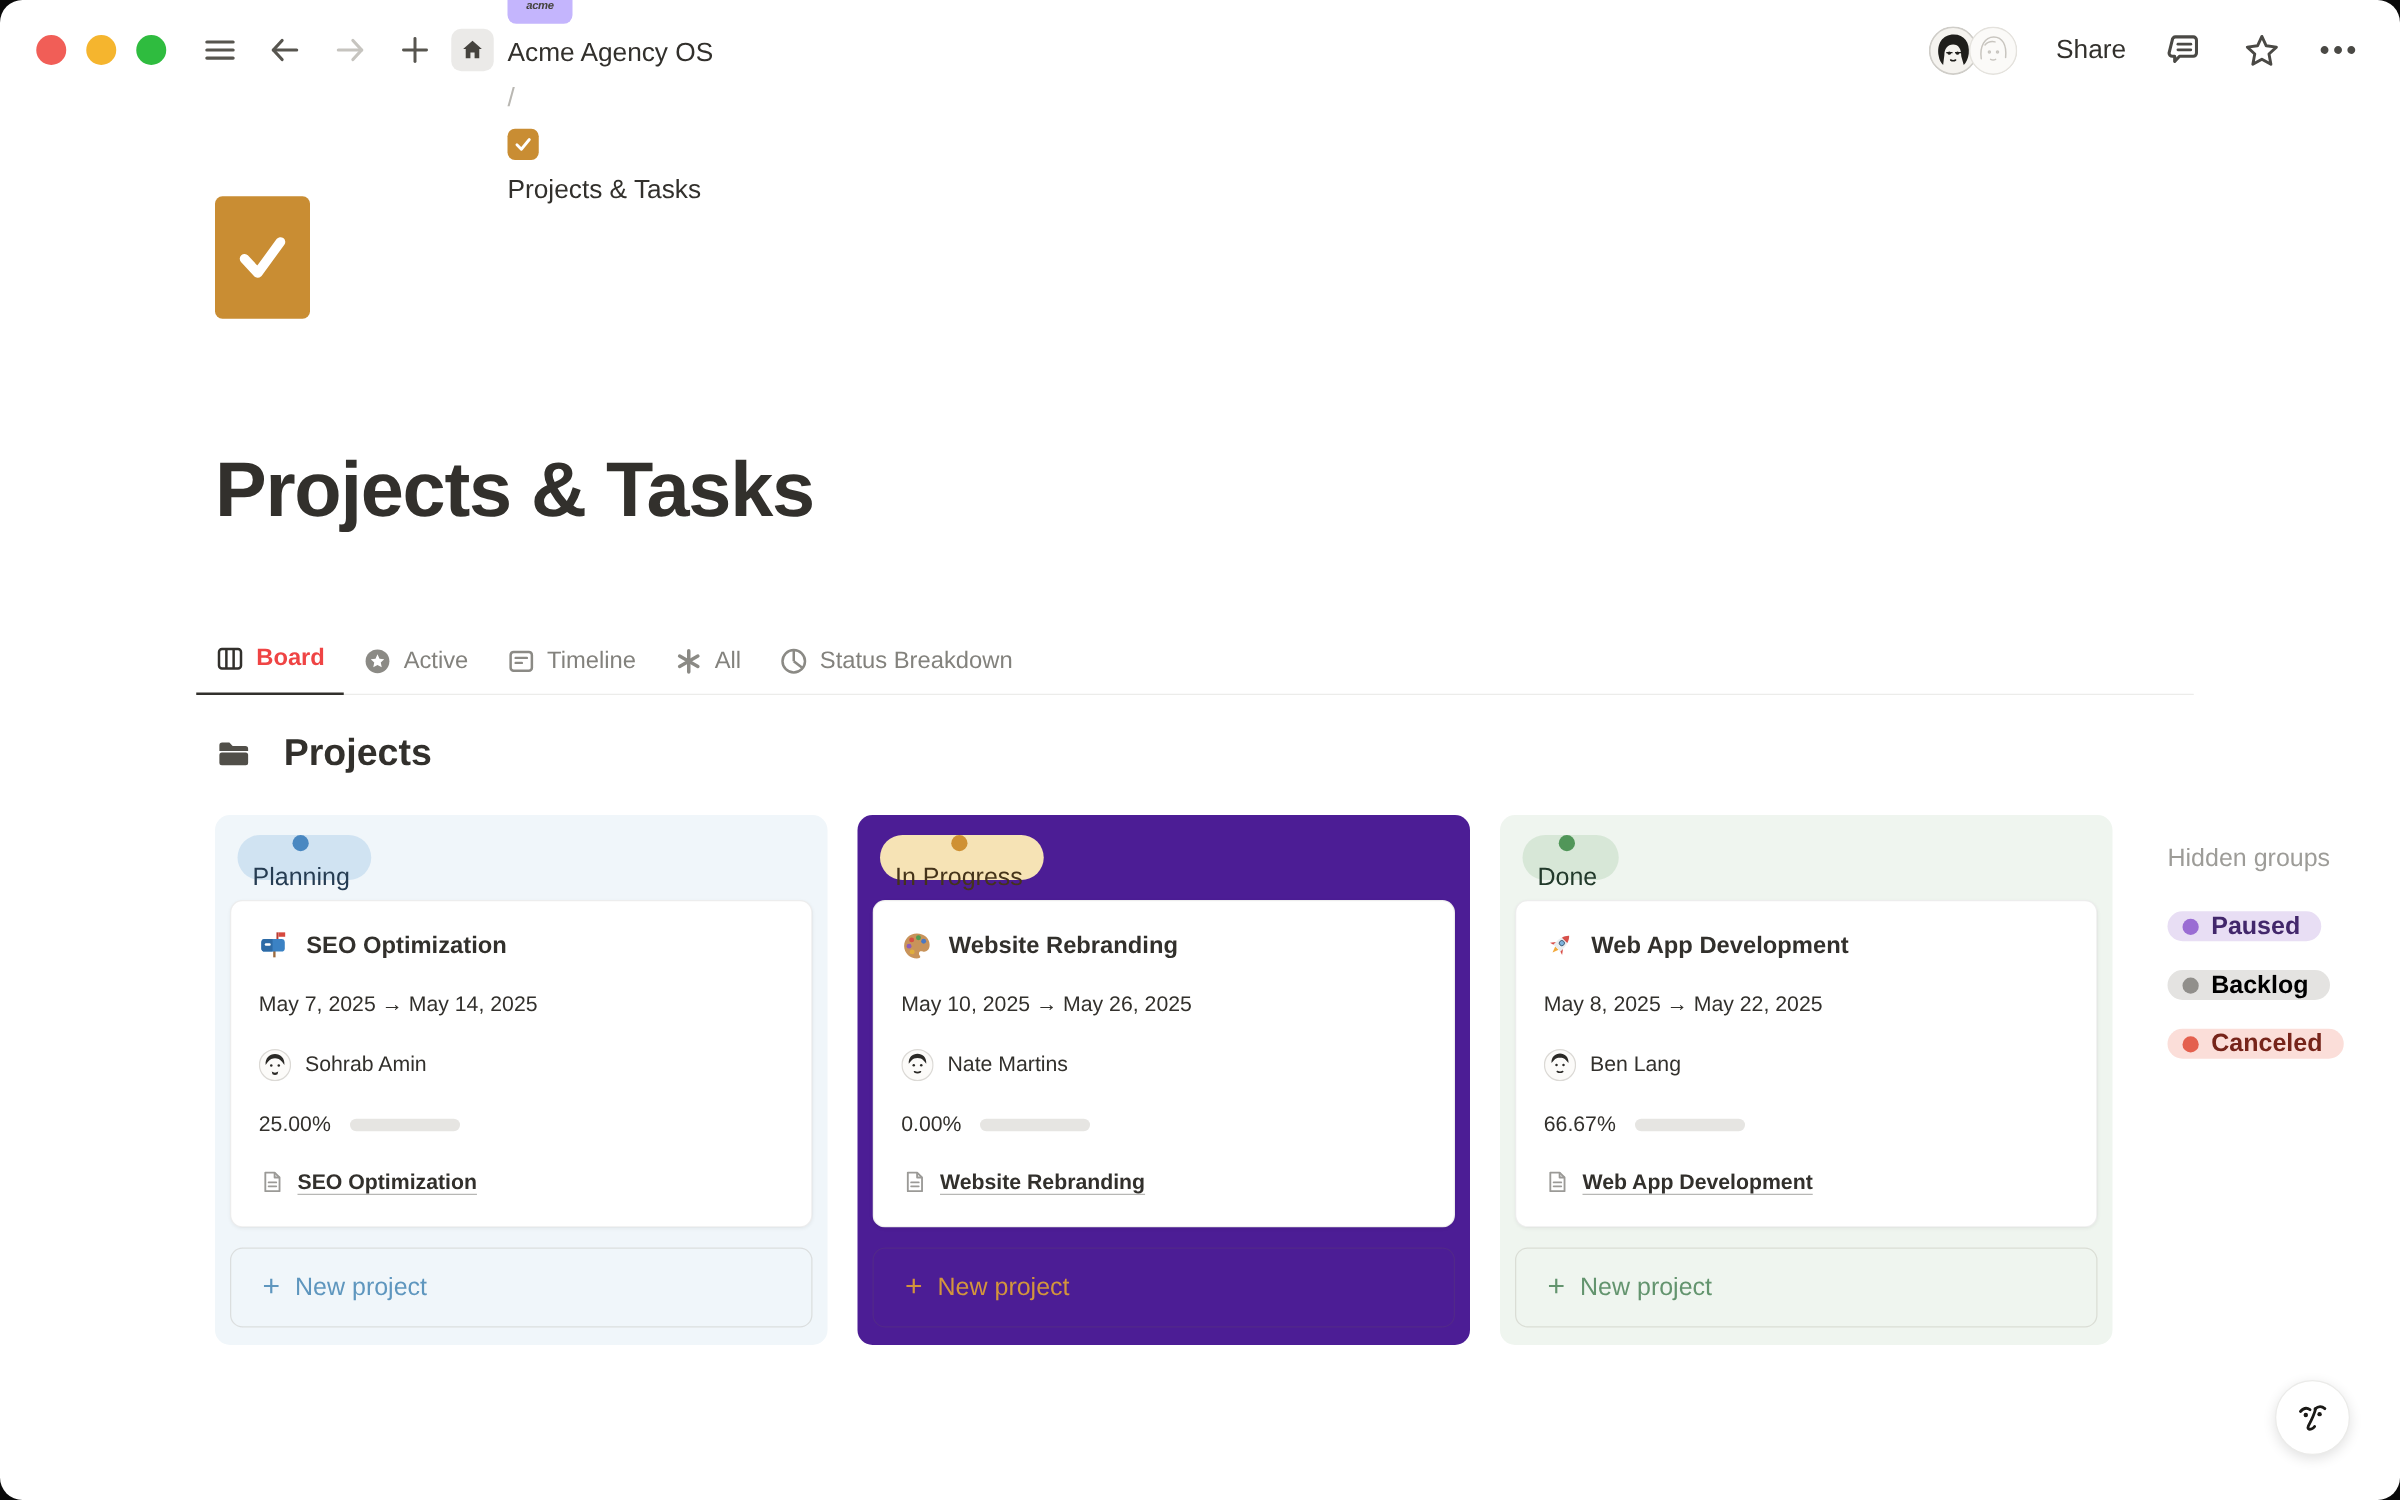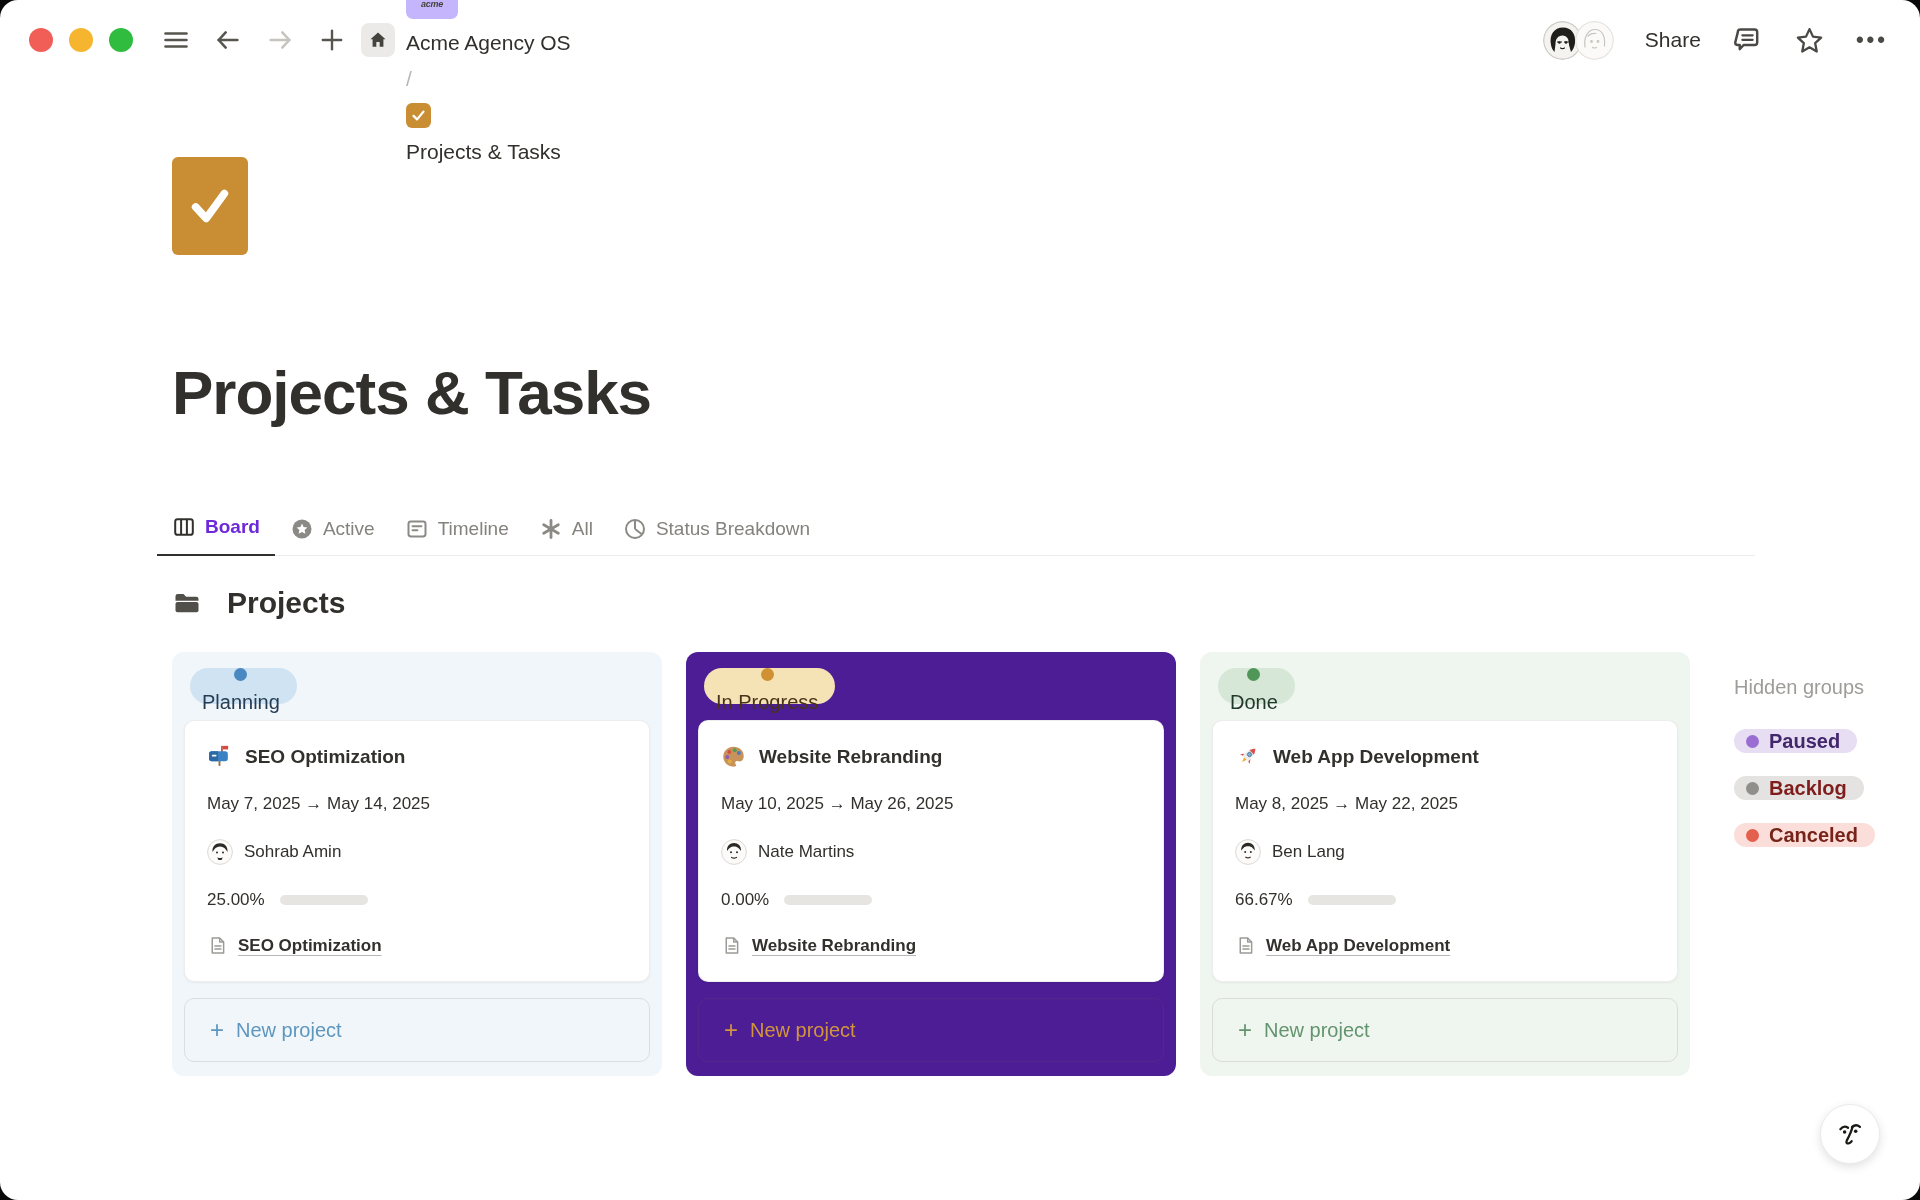--- a/index.html
+++ b/index.html
@@ -29,21 +29,21 @@
   .share{font-size:21px;color:#32302c;}
   .dots3{font-size:22px;letter-spacing:3px;color:#4a4945;font-weight:700;}
 
   
   .content{position:relative;}
   .page-icon{margin:77px 0 0 172px;width:76px;height:98px;border-radius:6px;background:#c98d33;display:flex;align-items:center;justify-content:center;}
   h1.title{margin:104px 0 0 172px;font-size:62px;font-weight:700;letter-spacing:-1px;color:#32302c;line-height:1.1;}
 
   .tabs{margin:88px 0 0 157px;width:1598px;display:flex;align-items:flex-end;border-bottom:1px solid #ececea;}
   .tab{display:flex;align-items:center;gap:9px;font-size:19px;color:#83827d;padding:0 15px 15px 15px;margin-bottom:-1px;cursor:pointer;white-space:nowrap;}
-  .tab.active{color:#6d28d9;font-weight:600;border-bottom:2.5px solid #32302c;}
+  .tab.active{color:#ef4444;font-weight:600;border-bottom:2.5px solid #32302c;}
   .tab .ticon{display:flex;}
 
   .section-head{margin:30px 0 0 172px;display:flex;align-items:center;gap:25px;}
   .section-head .stitle{font-size:30px;font-weight:700;color:#32302c;}
 
   
   .board{margin:32px 0 0 172px;display:flex;align-items:flex-start;}
   .column{width:490px;border-radius:12px;padding:12px 12px 14px 12px;box-sizing:border-box;flex:none;}
   .column+.column{margin-left:24px;}
   .col-planning{background:#f0f6fa;}
@@ -74,21 +74,21 @@
   .np-done{color:#63946e;}
   .npplus{font-size:24px;font-weight:400;line-height:1;}
 
   
   .hidden-groups{margin:24px 0 0 44px;flex:none;}
   .hg-label{font-size:20px;color:#9d9c98;white-space:nowrap;}
   .pill{display:inline-flex;align-items:center;gap:10px;height:24px;border-radius:18px;padding:0 17px 0 12px;font-size:20px;font-weight:700;cursor:pointer;}
   .pills{display:flex;flex-direction:column;align-items:flex-start;gap:23px;margin-top:30px;}
   .pill-paused{background:#e8def4;color:#42276b;}
   .pill-paused .dot{background:#9a6dd3;}
-  .pill-backlog{background:#e4e3e1;color:#7f1d1d;}
+  .pill-backlog{background:#e4e3e1;color:#000000;}
   .pill-backlog .dot{background:#918f8b;}
   .pill-canceled{background:#fbded9;color:#76241a;}
   .pill-canceled .dot{background:#e4604e;}
 
   .ai-button{position:absolute;right:40px;bottom:36px;width:58px;height:58px;border-radius:50%;background:#fff;border:1px solid #ebebe9;box-shadow:0 3px 10px rgba(0,0,0,0.12);display:flex;align-items:center;justify-content:center;cursor:pointer;}
 </style>
 </head>
 <body>
 
 <div class="window">

